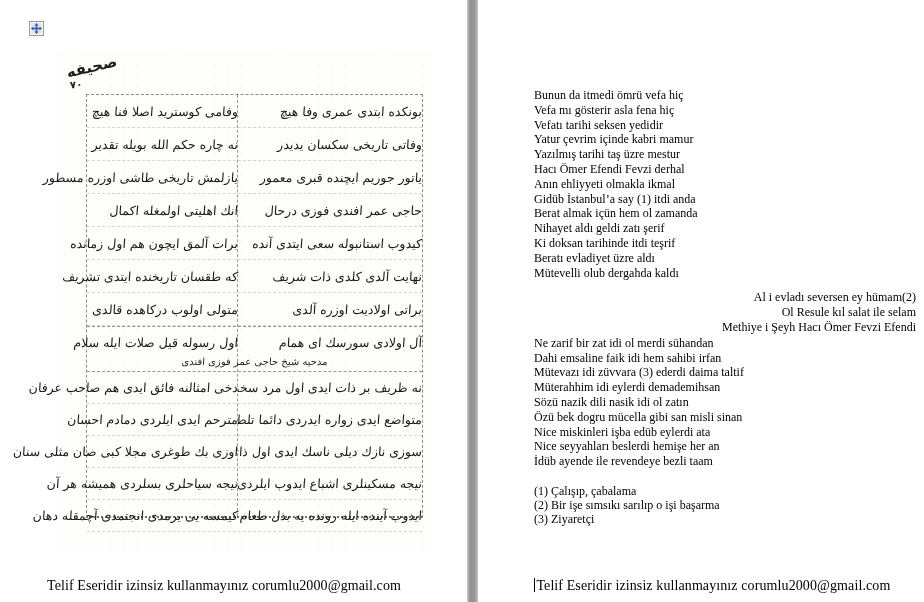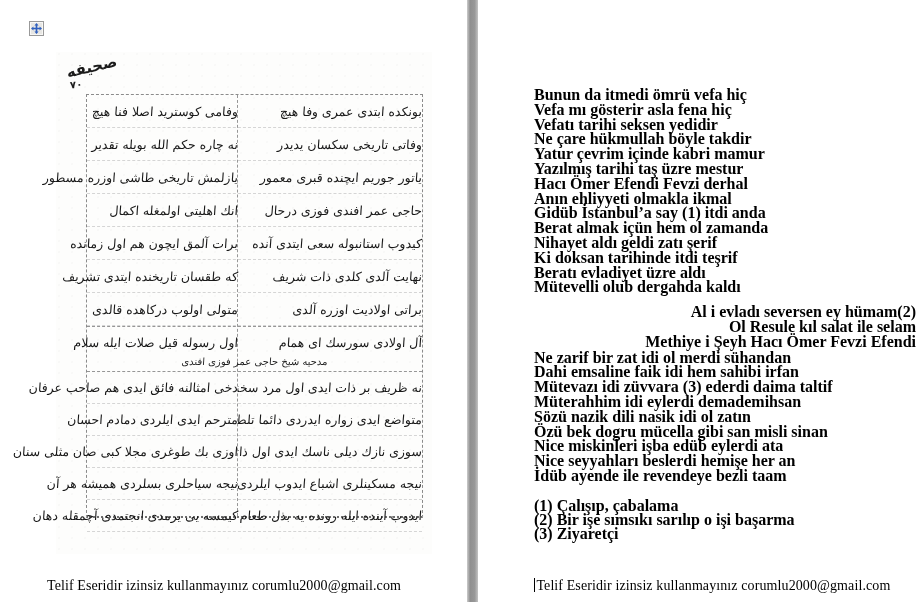--- a/index.html
+++ b/index.html
@@ -64,21 +64,21 @@
     flex:0 0 44px;display:flex;flex-direction:column;justify-content:center;
   }
   .ms-mid .ms-row{height:25px;flex:0 0 25px;border-bottom:none;}
   .ms-heading{
     text-align:center;font-family:"DejaVu Sans",sans-serif;font-size:10px;
     color:#1e1e1e;direction:rtl;transform:skewX(-4deg);line-height:14px;
   }
   
   .poem{
     position:absolute;left:56px;top:88px;width:382px;
-    font-family:"Liberation Serif",serif;font-size:16px;line-height:14.8px;color:#000;font-weight:bold;
+    font-family:"Liberation Serif",serif;font-size:12px;line-height:14.8px;color:#000;
   }
   .stanza-2{margin-top:10px;text-align:right;}
   .stanza-3{margin-top:1px;}
   .footnotes{margin-top:15px;line-height:14.2px;}
   .pline{white-space:nowrap;}
   
   .footer{
     position:absolute;top:578px;font-weight:normal;font-size:14px;
     font-family:"Liberation Serif",serif;white-space:nowrap;letter-spacing:0.1px;
   }
@@ -189,21 +189,20 @@
 <div class="page-gap"></div>
 
 <div class="page page-right">
 
   <div class="poem">
     <div class="stanza-1">
 
     <div class="pline">Bunun da itmedi ömrü vefa hiç</div>
         <div class="pline">Vefa mı gösterir asla fena hiç</div>
         <div class="pline">Vefatı tarihi seksen yedidir</div>
-        <div class="pline">Ne çare hükmullah böyle takdir</div>
         <div class="pline">Yatur çevrim içinde kabri mamur</div>
         <div class="pline">Yazılmış tarihi taş üzre mestur</div>
         <div class="pline">Hacı Ömer Efendi Fevzi derhal</div>
         <div class="pline">Anın ehliyyeti olmakla ikmal</div>
         <div class="pline">Gidüb İstanbul’a say (1) itdi anda</div>
         <div class="pline">Berat almak içün hem ol zamanda</div>
         <div class="pline">Nihayet aldı geldi zatı şerif</div>
         <div class="pline">Ki doksan tarihinde itdi teşrif</div>
         <div class="pline">Beratı evladiyet üzre aldı</div>
         <div class="pline">Mütevelli olub dergahda kaldı</div>

